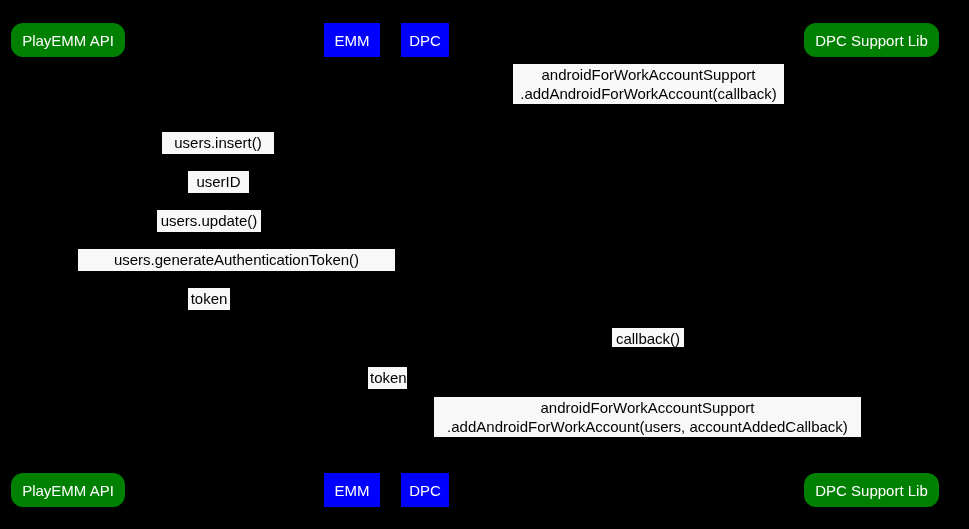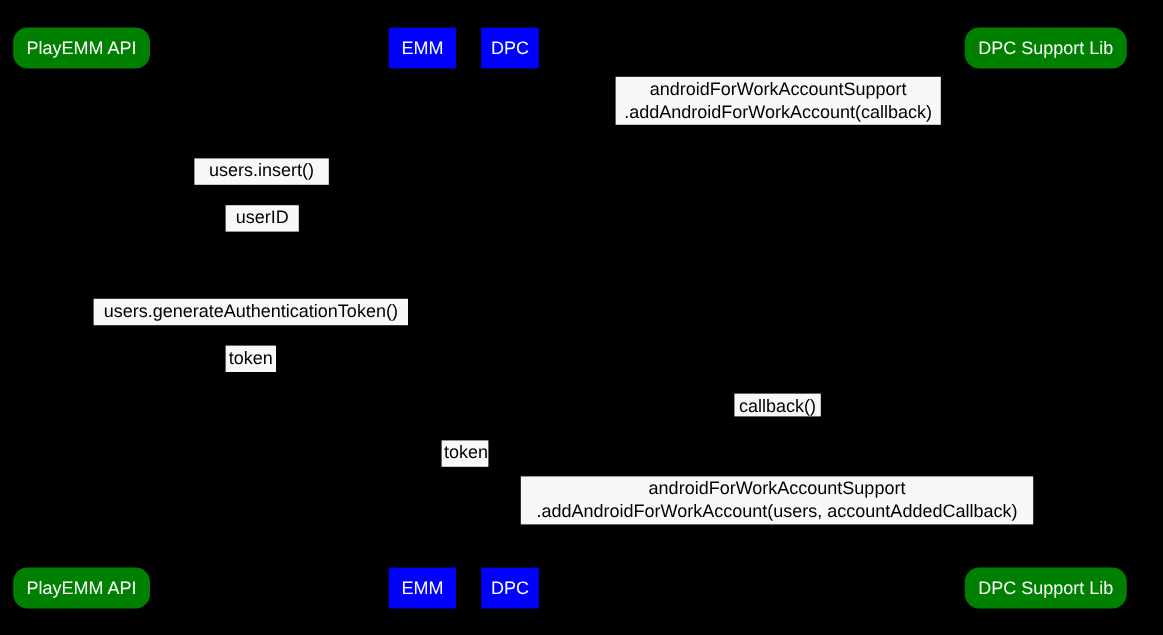--- a/index.html
+++ b/index.html
@@ -68,18 +68,19 @@
     </div>
     <div class="participant green" style="left: 804px; top: 23px; width: 135px; height: 34px; background: rgb(0, 128, 0);">
       <span>DPC Support Lib</span>
     </div>
     <div class="participant green" style="left: 804px; top: 473px; width: 135px; height: 34px; background: rgb(0, 128, 0);">
       <span>DPC Support Lib</span>
     </div>
     <div class="msg-label two-line" style="left: 513px; top: 64px; width: 271px; height: 40px;"><div>androidForWorkAccountSupport</div><div>.addAndroidForWorkAccount(callback)</div></div>
     <div class="msg-label" style="left: 162px; top: 132px; width: 112px; height: 22px;"><div>users.insert()</div></div>
     <div class="msg-label" style="left: 188px; top: 171px; width: 61px; height: 22px;"><div>userID</div></div>
-    <div class="msg-label" style="left: 78px; top: 249px; width: 262px; height: 22px;"><div>users.generateAuthenticationToken()</div></div>
+    <div class="msg-label" style="left: 157px; top: 210px; width: 104px; height: 22px;"><div>users.update()</div></div>
+    <div class="msg-label" style="left: 78px; top: 249px; width: 317px; height: 22px;"><div>users.generateAuthenticationToken()</div></div>
     <div class="msg-label" style="left: 188px; top: 288px; width: 42px; height: 22px;"><div>token</div></div>
     <div class="msg-label" style="left: 612px; top: 328px; width: 72px; height: 19px;"><div>callback()</div></div>
     <div class="msg-label" style="left: 368px; top: 367px; width: 39px; height: 22px;"><div>token</div></div>
     <div class="msg-label two-line" style="left: 434px; top: 397px; width: 427px; height: 40px;"><div>androidForWorkAccountSupport</div><div>.addAndroidForWorkAccount(users, accountAddedCallback)</div></div>
   </div>
 
 </body></html>

